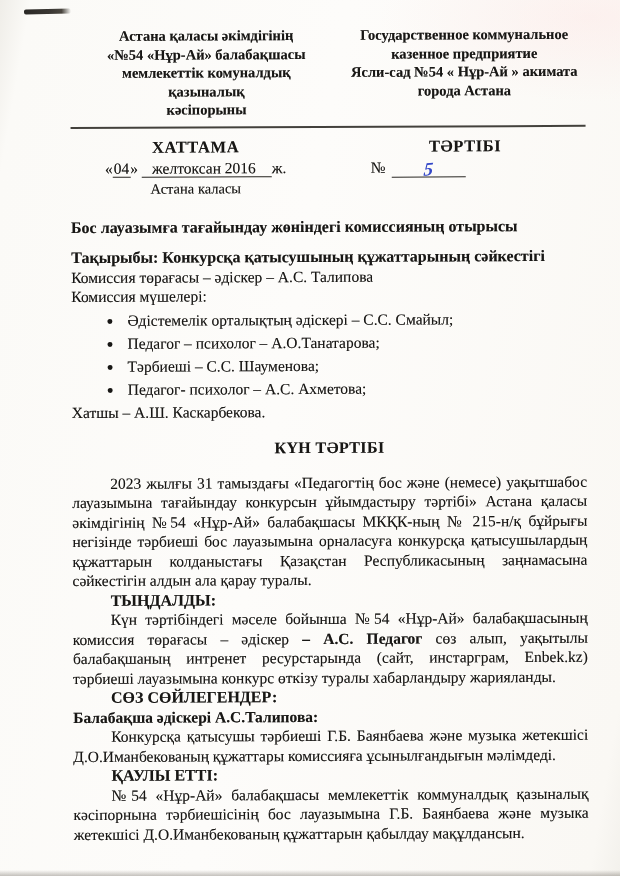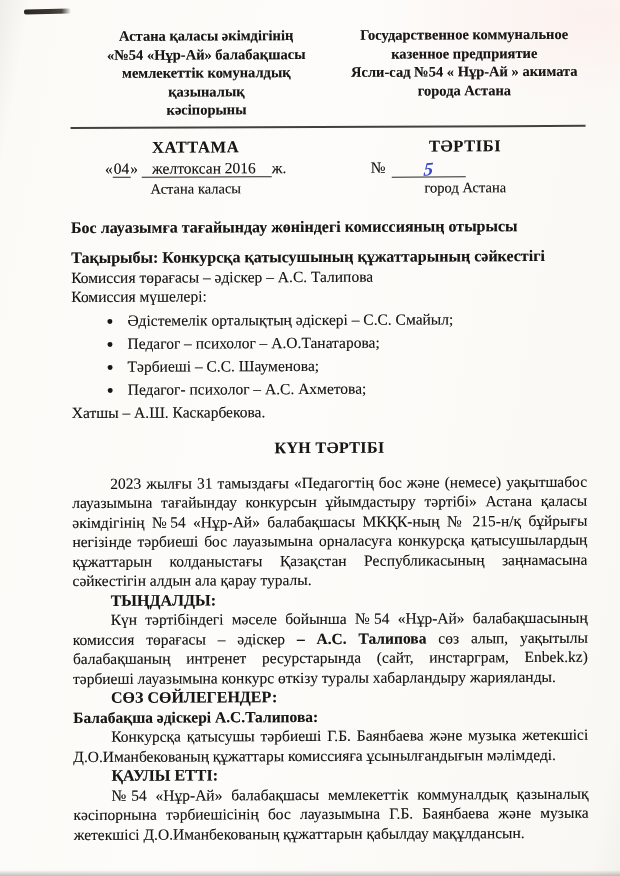--- a/index.html
+++ b/index.html
@@ -173,21 +173,20 @@
 
     <div class="title-row">
       <div class="title-col left">
         <div class="doc-title">ХАТТАМА</div>
         <div class="date-line"><span>«</span><span class="u-day">04</span><span>»</span><span class="u-month">желтоксан  2016</span><span>ж.</span></div>
         <div class="place">Астана каласы</div>
       </div>
       <div class="title-col right">
         <div class="doc-title">ТӘРТІБІ</div>
         <div class="number-line"><span>№</span><span class="number-slot"><span class="ink" id="ink-number" style="color: rgb(51, 71, 200);">5</span></span></div>
-        <div class="place">город Астана</div>
       </div>
     </div>
 
     <p class="bold meeting-title">Бос лауазымға тағайындау жөніндегі комиссияның отырысы</p>
 
     <p class="bold topic">Тақырыбы: Конкурсқа қатысушының құжаттарының сәйкестігі</p>
     <p>Комиссия төрағасы – әдіскер – А.С. Талипова</p>
     <p>Комиссия мүшелері:</p>
 
     <ul class="members">
@@ -197,21 +196,21 @@
       <li>Педагог- психолог – А.С. Ахметова;</li>
     </ul>
 
     <p>Хатшы –  А.Ш. Каскарбекова.</p>
 
     <p class="agenda-heading">КҮН ТӘРТІБІ</p>
 
     <p class="para">2023 жылғы 31 тамыздағы  «Педагогтің бос және (немесе) уақытшабос лауазымына тағайындау конкурсын ұйымдастыру тәртібі» Астана қаласы әкімдігінің №54 «Нұр-Ай» балабақшасы МКҚК-ның № 215-н/қ бұйрығы негізінде тәрбиеші бос лауазымына орналасуға конкурсқа қатысушылардың құжаттарын колданыстағы Қазақстан Республикасының заңнамасына сәйкестігін алдын ала қарау туралы.</p>
 
     <p class="subhead">ТЫҢДАЛДЫ:</p>
-    <p class="para"><span>Күн тәртібіндегі мәселе бойынша №54 «Нұр-Ай» балабақшасының комиссия төрағасы – әдіскер </span><span class="bold">– А.С. Талипова</span><span> сөз алып, уақытылы балабақшаның интренет ресурстарында (сайт, инстарграм, Enbek.kz) тәрбиеші лауазымына конкурс өткізу туралы хабарландыру жарияланды.</span></p>
+    <p class="para"><span>Күн тәртібіндегі мәселе бойынша №54 «Нұр-Ай» балабақшасының комиссия төрағасы – әдіскер </span><span class="bold">– А.С. Педагог</span><span> сөз алып, уақытылы балабақшаның интренет ресурстарында (сайт, инстарграм, Enbek.kz) тәрбиеші лауазымына конкурс өткізу туралы хабарландыру жарияланды.</span></p>
 
     <p class="subhead">СӨЗ СӨЙЛЕГЕНДЕР:</p>
     <p class="bold">Балабақша әдіскері А.С.Талипова:</p>
     <p class="para">Конкурсқа қатысушы тәрбиеші Г.Б. Баянбаева және музыка жетекшісі Д.О.Иманбекованың құжаттары комиссияға ұсынылғандығын мәлімдеді.</p>
 
     <p class="subhead">ҚАУЛЫ ЕТТІ:</p>
     <p class="para">№54 «Нұр-Ай» балабақшасы мемлекеттік коммуналдық қазыналық кәсіпорнына тәрбиешісінің бос лауазымына Г.Б. Баянбаева және музыка жетекшісі Д.О.Иманбекованың құжаттарын қабылдау мақұлдансын.</p>
 
   </div>
 

